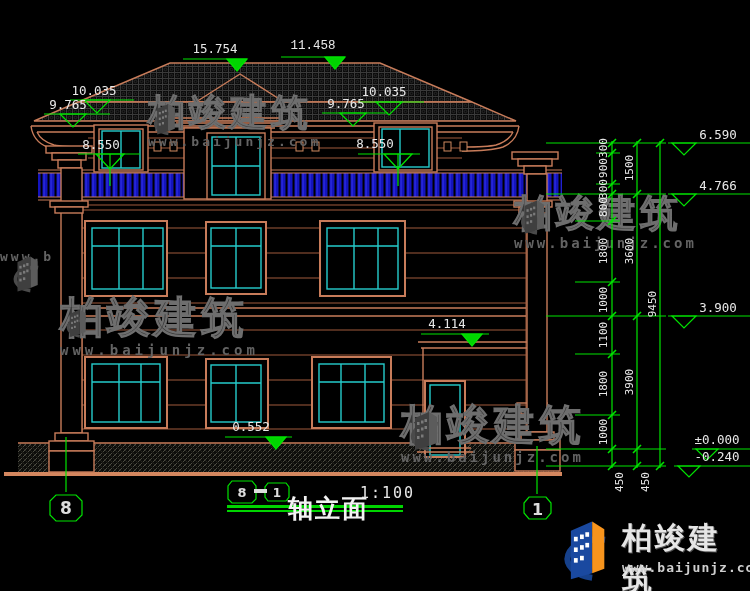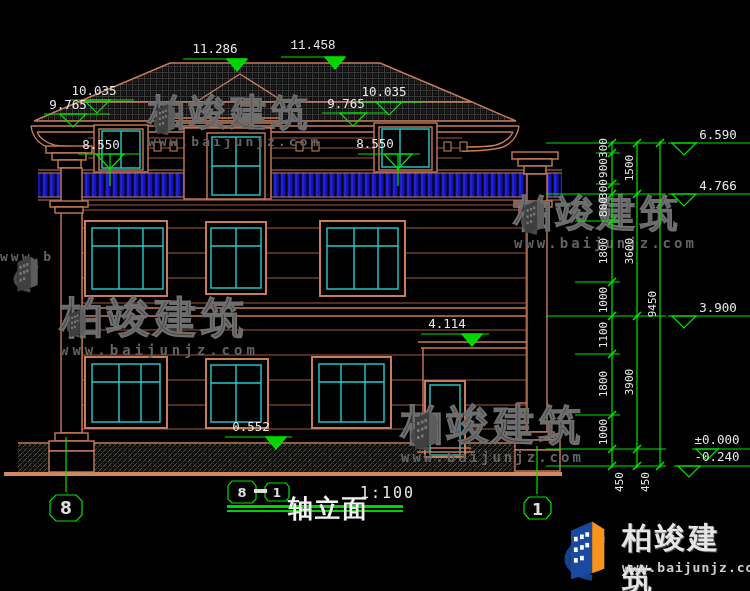--- a/index.html
+++ b/index.html
@@ -338,21 +338,21 @@
     <rect x="254" y="489" width="13" height="4" fill="#dddddd" stroke="none"></rect>
   </g>
 </svg>
 
 <div class="lbl elev" style="left:690px;top:128px;width:56px;">6.590</div>
 <div class="lbl elev" style="left:690px;top:179px;width:56px;">4.766</div>
 <div class="lbl elev" style="left:690px;top:301px;width:56px;">3.900</div>
 <div class="lbl elev" style="left:686px;top:433px;width:62px;">±0.000</div>
 <div class="lbl elev" style="left:686px;top:450px;width:62px;">-0.240</div>
 
-<div class="lbl elev" style="left:184px;top:42px;width:62px;">11.286</div>
+<div class="lbl elev" style="left:184px;top:42px;width:62px;">15.754</div>
 <div class="lbl elev" style="left:282px;top:40px;width:62px;font-family:Liberation Mono, monospace;">11.458</div>
 <div class="lbl elev" style="left:68px;top:84px;width:52px;">10.035</div>
 <div class="lbl elev" style="left:42px;top:98px;width:52px;">9.765</div>
 <div class="lbl elev" style="left:78px;top:138px;width:46px;">8.550</div>
 <div class="lbl elev" style="left:320px;top:97px;width:52px;">9.765</div>
 <div class="lbl elev" style="left:356px;top:85px;width:56px;">10.035</div>
 <div class="lbl elev" style="left:352px;top:137px;width:46px;">8.550</div>
 <div class="lbl elev" style="left:424px;top:317px;width:46px;">4.114</div>
 <div class="lbl elev" style="left:228px;top:420px;width:46px;">0.552</div>
 

